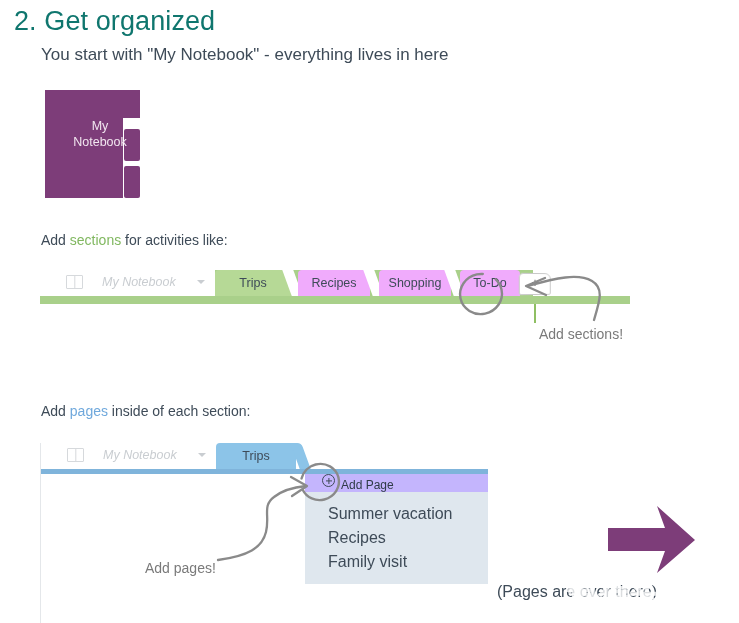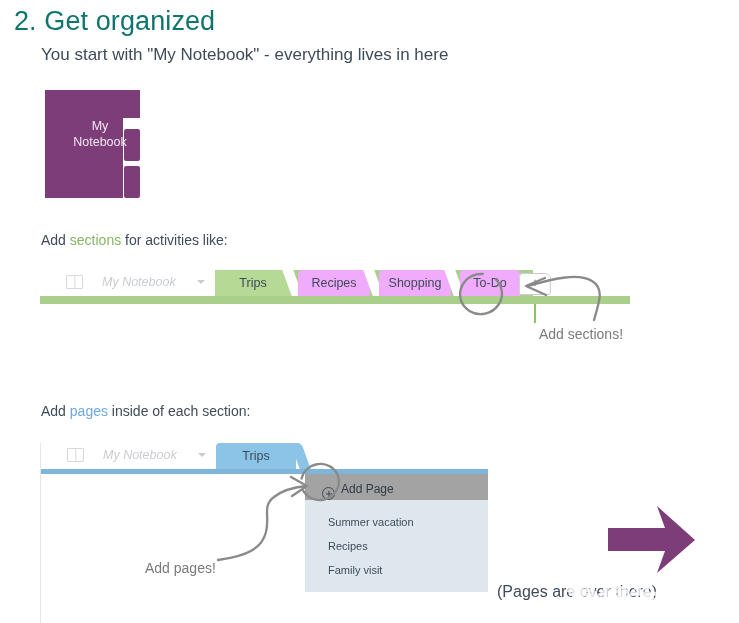--- a/index.html
+++ b/index.html
@@ -257,25 +257,25 @@
   }
 
   #page-list {
     position: absolute;
     left: 264px;
     top: 31px;
     width: 183px;
     background: #DFE7EE;
   }
   #page-list .add-page {
-    height: 26px;
+    height: 18px;
     line-height: 22px;
-    background: #a3a3a3;
+    background: #c4b5fd;
     display: flex;
-    align-items: flex-end;
+    align-items: flex-start;
     padding-left: 17px;
     font-size: 12px;
     color: #2F3B47;
   }
   #page-list .plus-circle {
     width: 11px; height: 11px;
     border: 1.2px solid #3F4B57;
     border-radius: 50%;
     position: relative;
     margin-right: 6px;
@@ -293,21 +293,21 @@
     transform: translate(-50%, -50%);
   }
   #page-list .plus-circle::after {
     width: 1.2px; height: 6px;
     transform: translate(-50%, -50%);
   }
   #page-list .page-item {
     height: 24px;
     line-height: 24px;
     padding-left: 23px;
-    font-size: 11px;
+    font-size: 16px;
     color: #3E4B58;
   }
   #page-list .pl-pad { height: 10px; }
 
   
   .annot-text {
     position: absolute;
     font-size: 14px;
     font-weight: 300;
     color: #7A7A7A;

